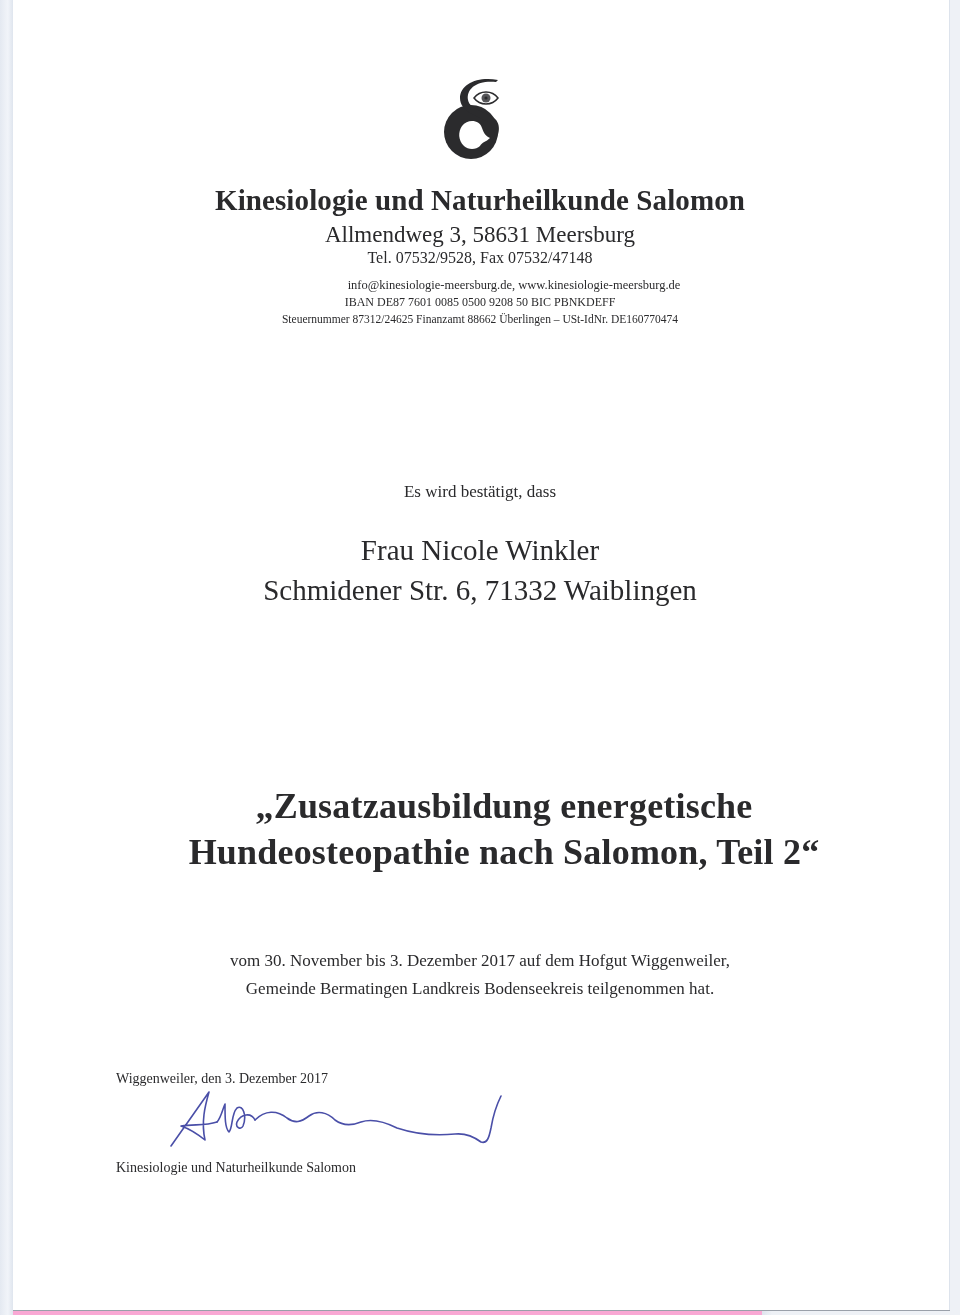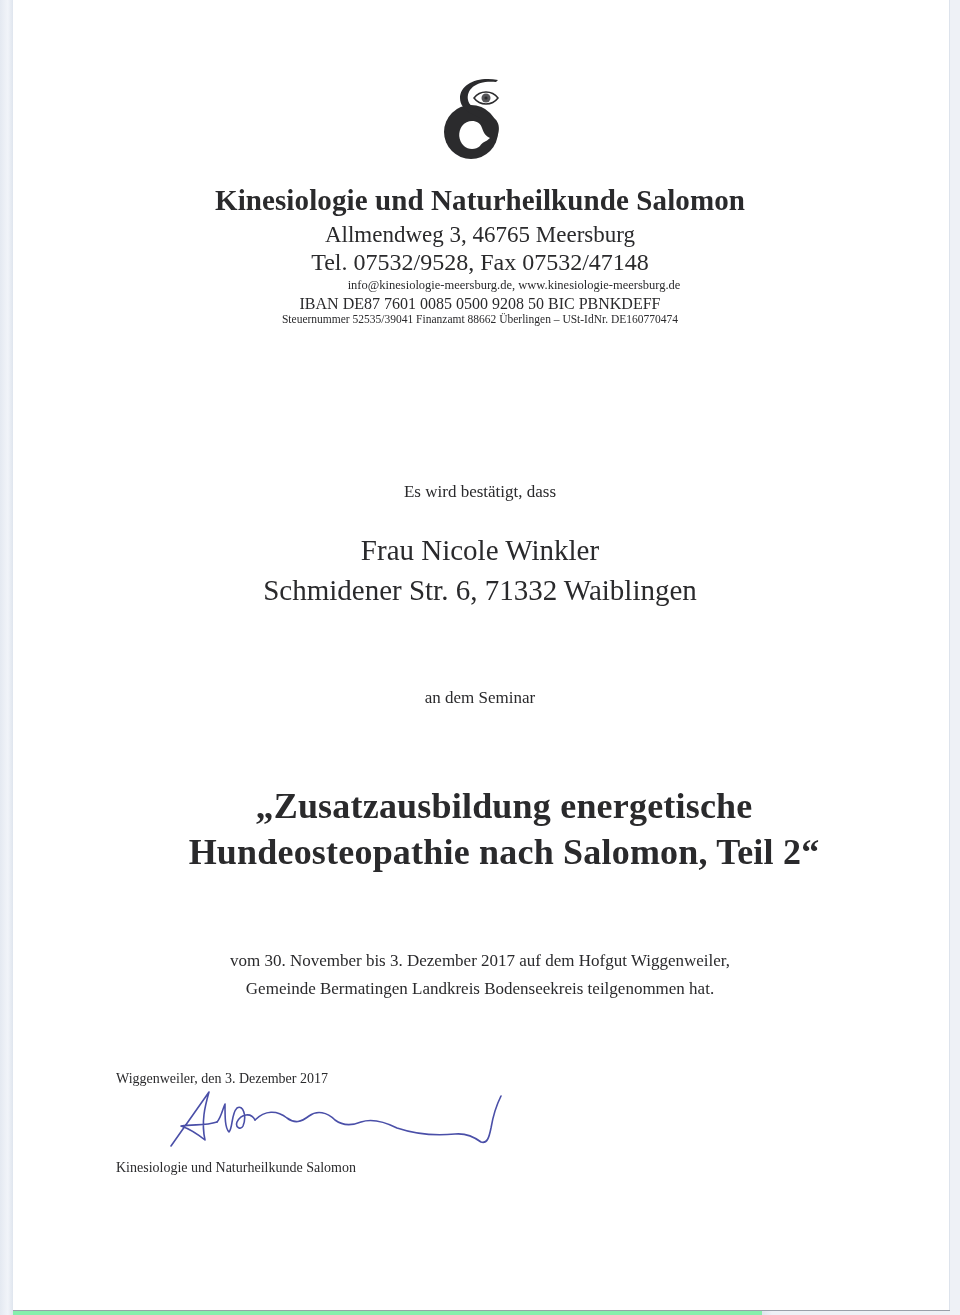--- a/index.html
+++ b/index.html
@@ -7,21 +7,21 @@
       padding: 0;
       width: 960px;
       height: 1315px;
       background: #eef1f6;
       overflow: hidden;
     }
     .scan {
       position: relative;
       width: 772px;
       height: 1315px;
-      background: #86efac;
+      background: #f9a8d4;
     }
     .page {
       position: absolute;
       left: 13px;
       top: 0;
       width: 937px;
       height: 1310px;
       background: #ffffff;
       border-bottom: 1px solid #9aa0aa;
       box-shadow: inset -1px 0 0 #dde3ec;
@@ -51,23 +51,23 @@
     }
     .logo {
       position: absolute;
       left: 438px;
       top: 76px;
       width: 80px;
       height: 86px;
     }
     .org-name { top: 184px; font-size: 29px; font-weight: bold; letter-spacing: 0.1px; }
     .addr     { top: 222px; font-size: 23px; }
-    .tel      { top: 249px; font-size: 24px; }
+    .tel      { top: 249px; font-size: 16px; }
     .contact  { top: 278px; font-size: 12.5px; margin-left: 34px; }
-    .bank     { top: 295px; font-size: 16px; }
+    .bank     { top: 295px; font-size: 12px; }
     .tax      { top: 313px; font-size: 11.5px; }
     .doc-title { top: 401px; font-size: 30px; font-weight: bold; letter-spacing: 0.6px; }
     .intro    { top: 482px; font-size: 17px; }
     .name     { top: 534px; font-size: 29px; }
     .street   { top: 574px; font-size: 29px; }
     .seminar-intro { top: 688px; font-size: 17px; }
     .seminar-l1 { top: 785px; font-size: 36px; font-weight: bold; letter-spacing: 0.2px; padding-left: 24px; }
     .seminar-l2 { top: 831px; font-size: 36px; font-weight: bold; letter-spacing: 0.2px; margin-left: 24px; }
     .details-l1 { top: 951px; font-size: 17px; }
     .details-l2 { top: 971px; font-size: 17px; margin-top: 8px; }
@@ -108,30 +108,29 @@
     <path d="M24 50 C30 42 42 44 44 52 C46 58 48 60 52 62 C48 66 44 66 42 70 C38 74 30 74 26 70 C20 64 20 56 24 50 Z" fill="#ffffff"></path>
 
     <path d="M58 6 C40 4 28 12 30 24 C32 34 48 36 56 42 C64 48 62 62 52 70 C58 62 58 52 50 46 C40 40 22 36 22 22 C22 8 40 0 60 4 Z" fill="#2b2b2d"></path>
 
     <path d="M36 22 C42 14 54 14 60 22 C54 30 42 30 36 22 Z" fill="#ffffff" stroke="#2b2b2d" stroke-width="1.5"></path>
     <circle cx="48" cy="22" r="4.5" fill="#555558"></circle>
     <circle cx="48" cy="22" r="1.6" fill="#2b2b2d"></circle>
   </svg>
 
   <div class="center serif org-name">Kinesiologie und Naturheilkunde Salomon</div>
-  <div class="center serif addr">Allmendweg 3, 46765 Meersburg</div>
+  <div class="center serif addr">Allmendweg 3, 58631 Meersburg</div>
   <div class="center serif tel">Tel. 07532/9528, Fax 07532/47148</div>
   <div class="center serif contact">info@kinesiologie-meersburg.de, www.kinesiologie-meersburg.de</div>
   <div class="center serif bank">IBAN DE87 7601 0085 0500 9208 50 BIC PBNKDEFF</div>
-  <div class="center serif tax">Steuernummer 52535/39041 Finanzamt 88662 Überlingen – USt-IdNr. DE160770474</div>
+  <div class="center serif tax">Steuernummer 87312/24625 Finanzamt 88662 Überlingen – USt-IdNr. DE160770474</div>
 
   <div class="center serif intro">Es wird bestätigt, dass</div>
   <div class="center serif name">Frau Nicole Winkler</div>
   <div class="center serif street">Schmidener Str. 6, 71332 Waiblingen</div>
-  <div class="center serif seminar-intro">an dem Seminar</div>
   <div class="center serif seminar-l1">„Zusatzausbildung energetische</div>
   <div class="center serif seminar-l2">Hundeosteopathie nach Salomon, Teil 2“</div>
   <div class="center serif details-l1">vom 30. November bis 3. Dezember 2017 auf dem Hofgut Wiggenweiler,</div>
   <div class="center serif details-l2">Gemeinde Bermatingen Landkreis Bodenseekreis teilgenommen hat.</div>
 
   <div class="serif place-date">Wiggenweiler, den 3. Dezember 2017</div>
 
   <svg class="signature" viewBox="0 0 345 62" fill="none" stroke="#4a4fa8" stroke-width="1.6" stroke-linecap="round" stroke-linejoin="round">
 
     <path d="M6 58 L44 4 C40 18 36 34 40 52 C30 44 22 40 16 38 C30 36 40 38 52 34"></path>

